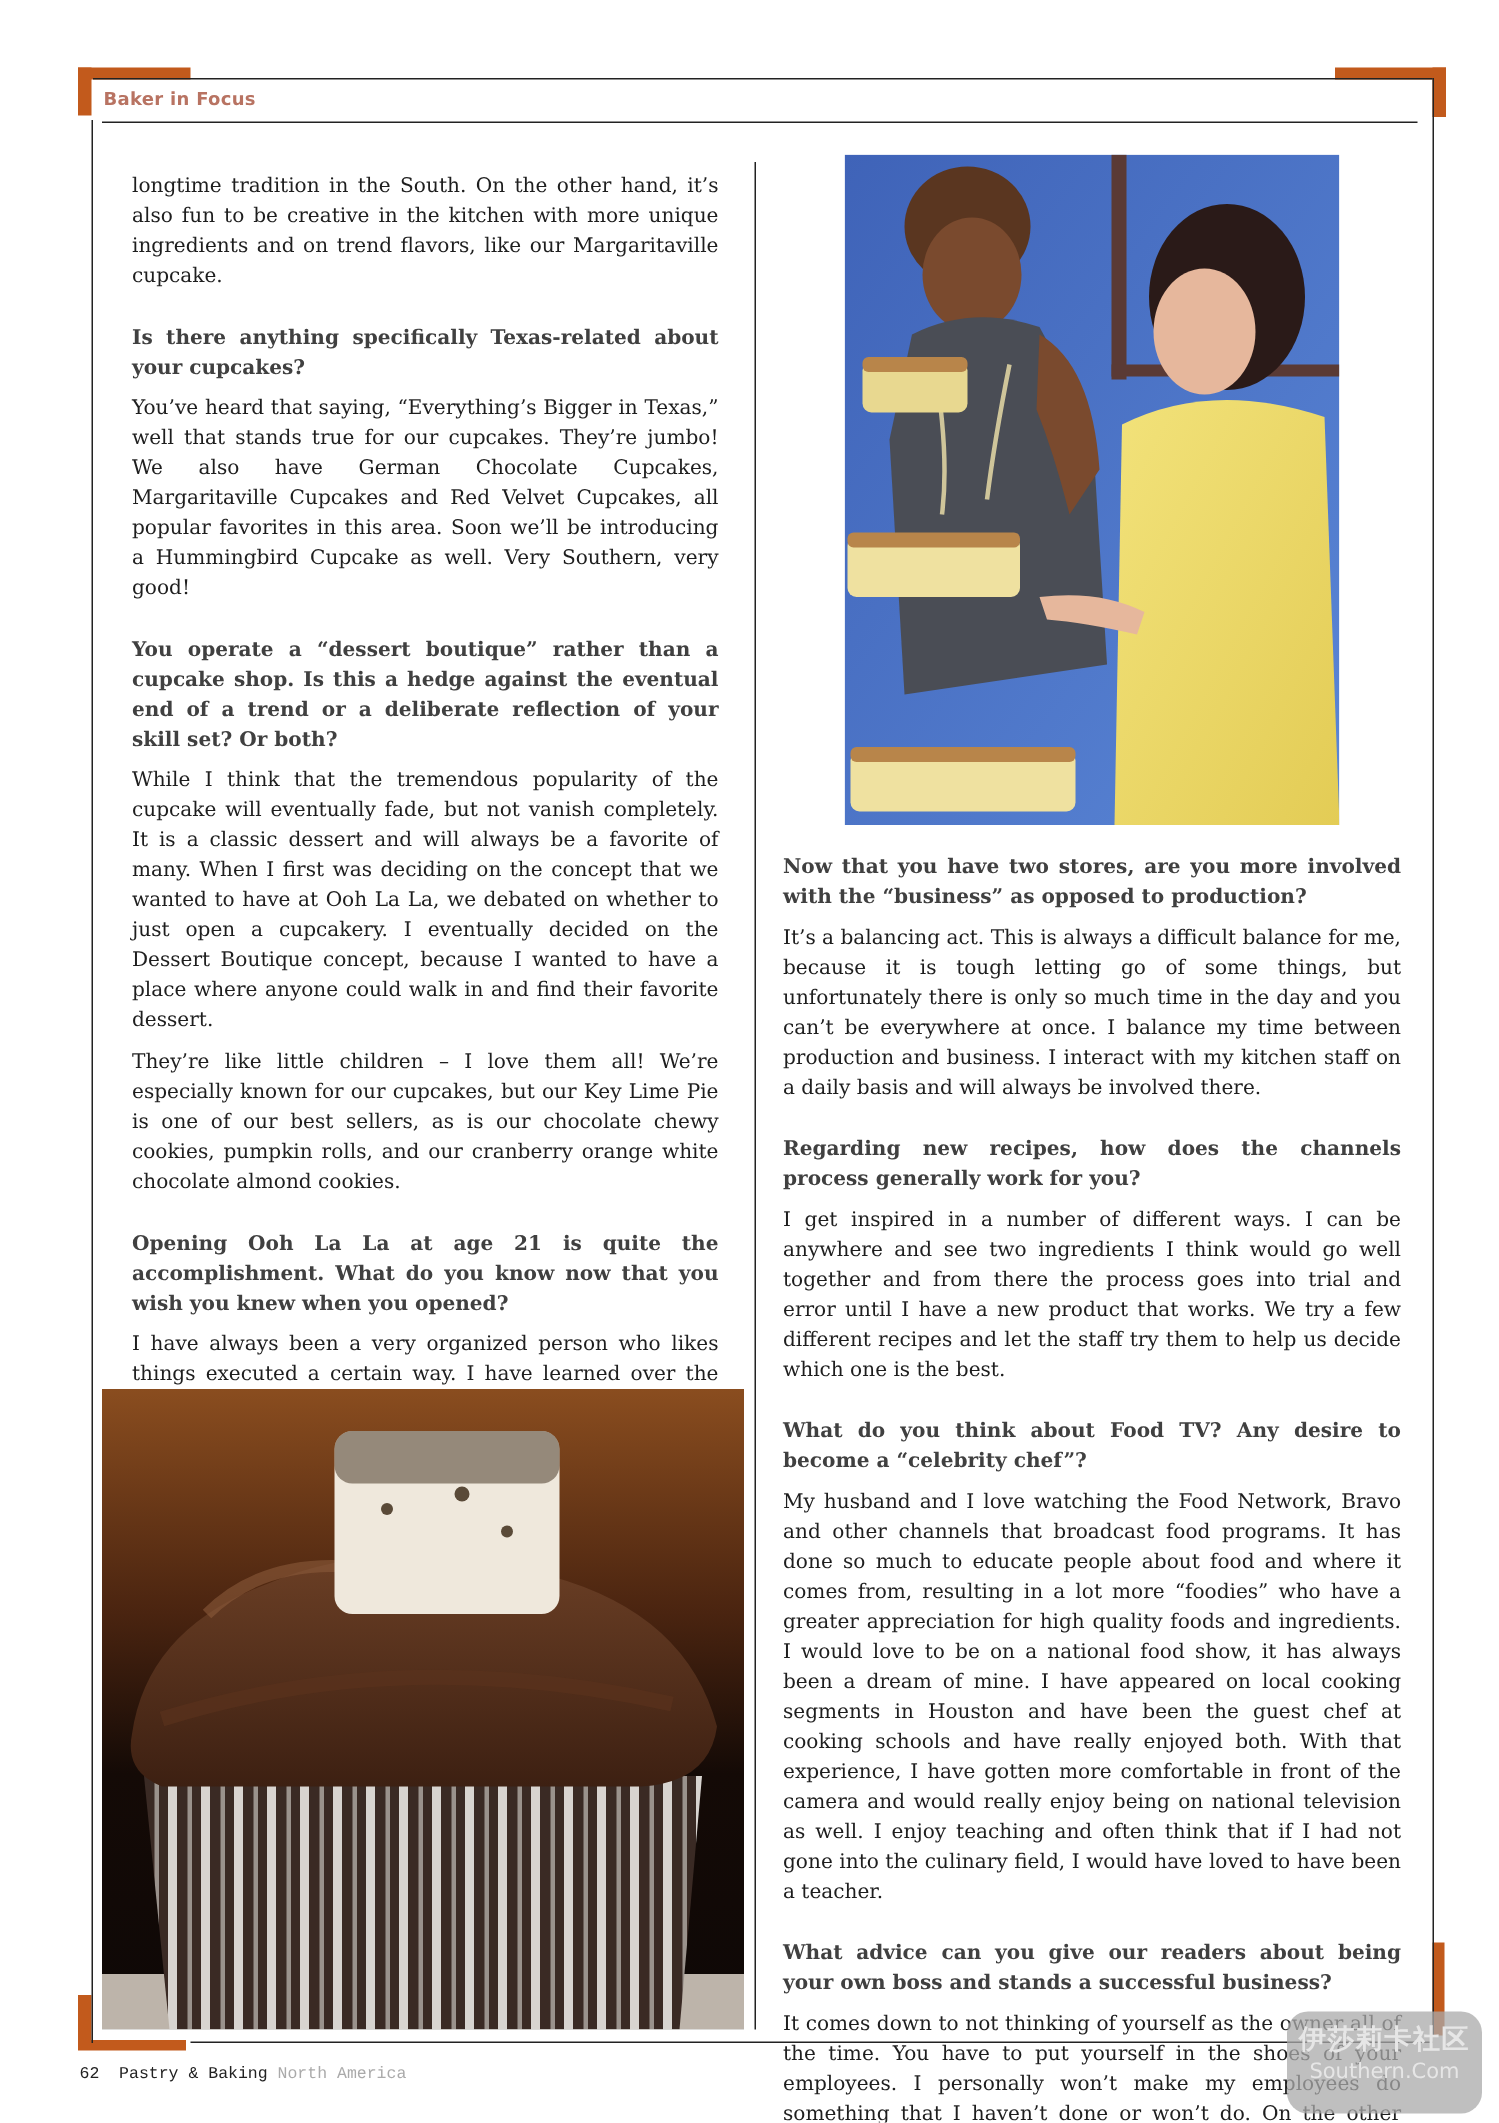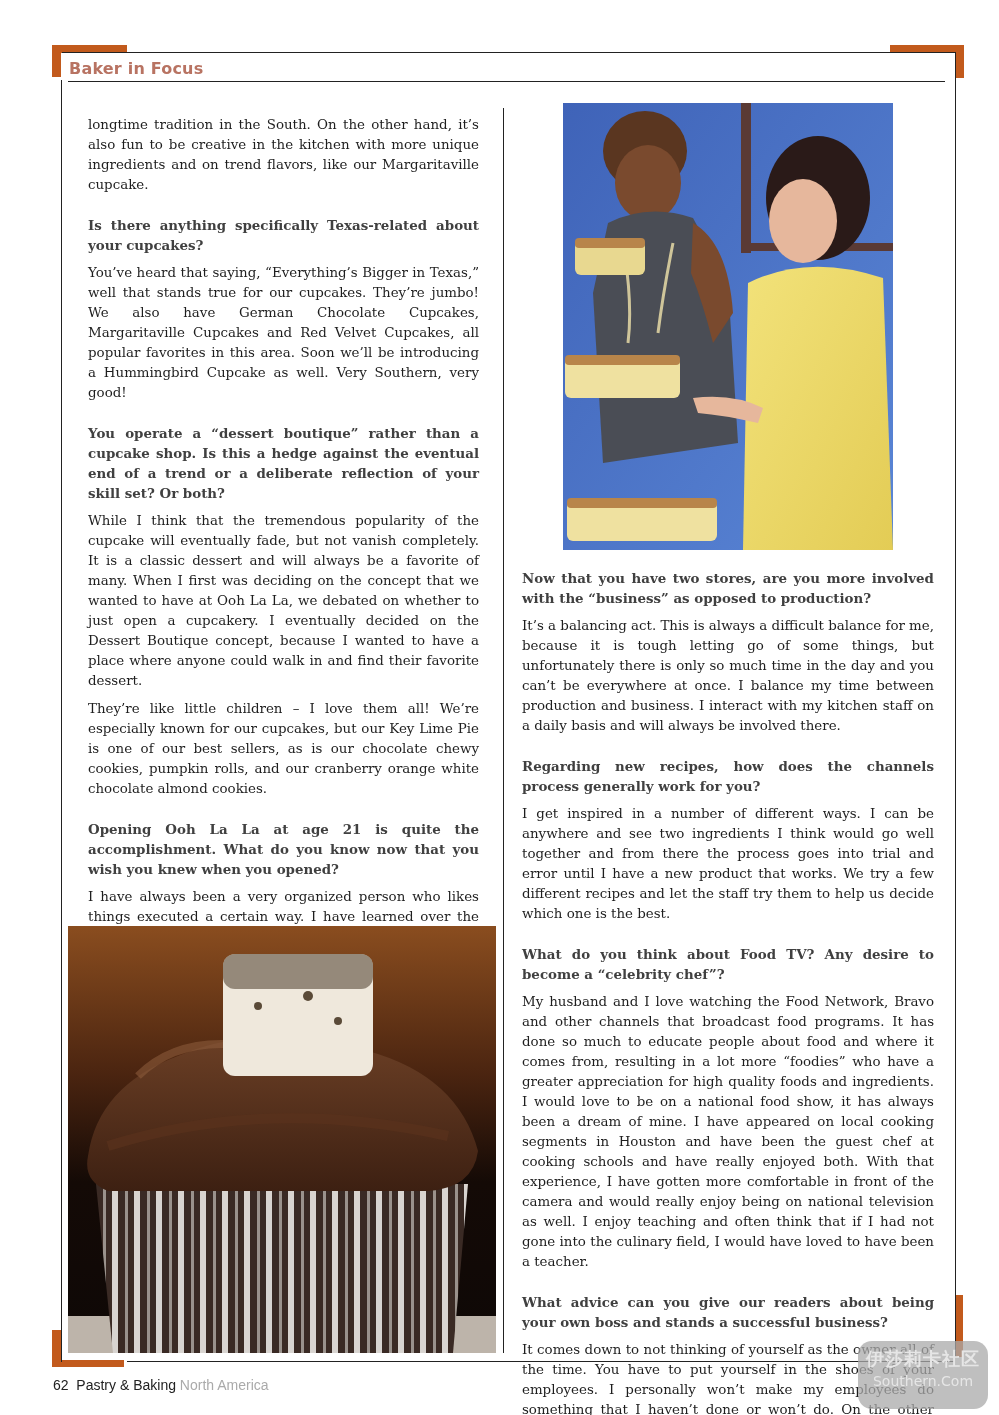--- a/index.html
+++ b/index.html
@@ -7,33 +7,33 @@
            font-family: "DejaVu Serif", serif; color: #1a1a1a; }
 
     
     .corner { position: absolute; background: #c25a1c; }
 
     
     .hline { position: absolute; height: 1px; background: #222; }
     .vline { position: absolute; width: 1px; background: #222; }
 
     .section-title { position: absolute; left: 69px; top: 59px;
-      font-family: "DejaVu Sans", sans-serif; font-weight: bold; font-size: 16px;
+      font-family: "DejaVu Sans", sans-serif; font-weight: bold; font-size: 12px;
       color: #b87362; letter-spacing: 0.2px; }
 
     .col { position: absolute; font-size: 13.4px; line-height: 20px; text-align: justify; }
     .col p { margin: 8px; }
     .col .q { color: #404040; font-weight: bold; font-size: 13.4px; margin-top: 20px; }
     .col .q.first { margin-top: 0; }
     .col .a { color: #1e1e1e; }
 
     .photo { position: absolute; overflow: hidden; }
 
-    .footer { position: absolute; left: 53px; top: 1377px; font-size: 14px;
-      font-family: Liberation Sans, sans-serif; color: #222; }
+    .footer { position: absolute; left: 53px; top: 1377px; font-size: 11px;
+      font-family: Liberation Mono, monospace; color: #222; }
     .footer .light { color: #aaa; }
 
     .watermark { position: absolute; left: 858px; top: 1341px; width: 130px; height: 68px;
       background: rgba(170,170,170,0.75); border-radius: 14px; text-align: center;
       font-family: "DejaVu Sans", sans-serif; color: #e6e6e6; }
     .watermark .cn { font-size: 18px; font-weight: bold; margin-top: 6px; letter-spacing: 1px; }
     .watermark .en { font-size: 14px; margin-top: 2px; }
   </style>
 </head>
 <body>

